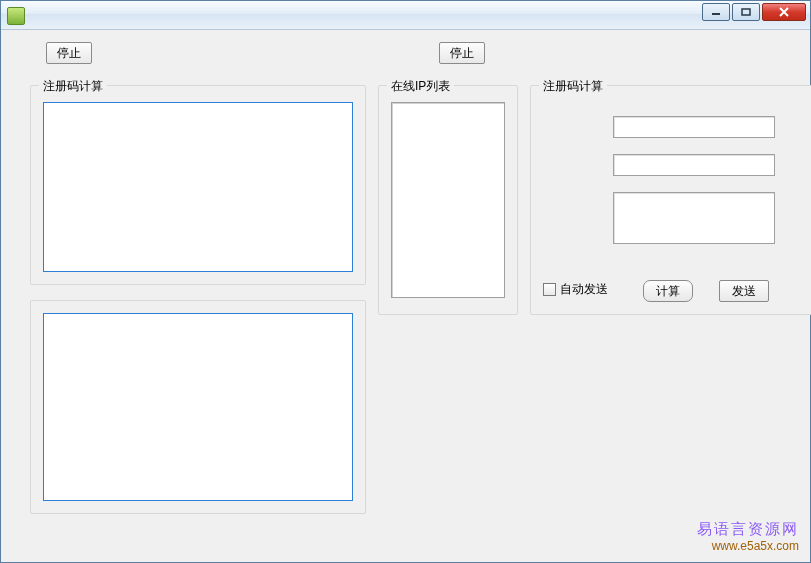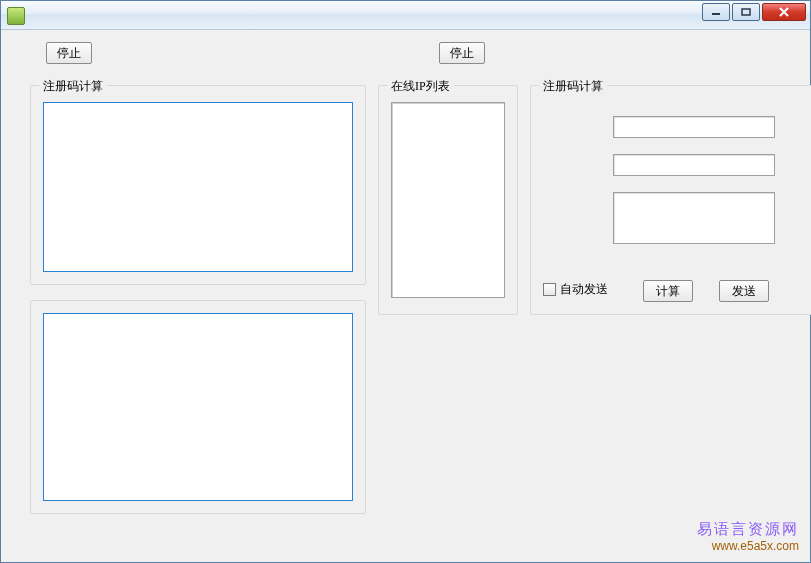--- a/index.html
+++ b/index.html
@@ -197,40 +197,40 @@
 
     <div class="group" style="left:28px; top:55px; width:336px; height:200px;">
       <div class="legend">注册码计算</div>
       <div class="whitebox blueborder" style="left:12px; top:16px; right:12px; bottom:12px;"></div>
     </div>
 
     <div class="group" style="left:28px; top:270px; width:336px; height:214px;">
       <div class="whitebox blueborder" style="left:12px; top:12px; right:12px; bottom:12px;"></div>
     </div>
 
-    <div class="group" style="left:376px; top:55px; width:140px; height:230px;font-family:Liberation Serif, serif;">
+    <div class="group" style="left:376px; top:55px; width:140px; height:230px;">
       <div class="legend">在线IP列表</div>
       <div class="whitebox grayinset" style="left:12px; top:16px; right:12px; bottom:16px;"></div>
     </div>
 
     <div class="group" style="left:528px; top:55px; width:312px; height:230px;">
       <div class="legend">注册码计算</div>
 
       <input class="textfield" style="left: 82px; top: 30px; width: 162px; height: 22px;" value="">
 
       <input class="textfield" style="left: 82px; top: 68px; width: 162px; height: 22px;" value="">
 
       <textarea class="textfield" style="left: 82px; top: 106px; width: 162px; height: 52px; resize: none;"></textarea>
 
       <label class="checkbox-wrap" style="left:12px; bottom:16px;">
         <span class="checkbox-box"></span>
         <span>自动发送</span>
       </label>
 
-      <div class="btn" style="position:absolute; left:112px; bottom:12px; min-width:50px;">计算</div>
+      <div class="btn" style="position:absolute; left:112px; bottom:12px; min-width:50px;border-radius:7px;">计算</div>
 
       <div class="btn" style="position:absolute; left:188px; bottom:12px; min-width:50px;">发送</div>
     </div>
 
     <div class="watermark">
       <div class="line1">易语言资源网</div>
       <div class="line2">www.e5a5x.com</div>
     </div>
 
   </div>

